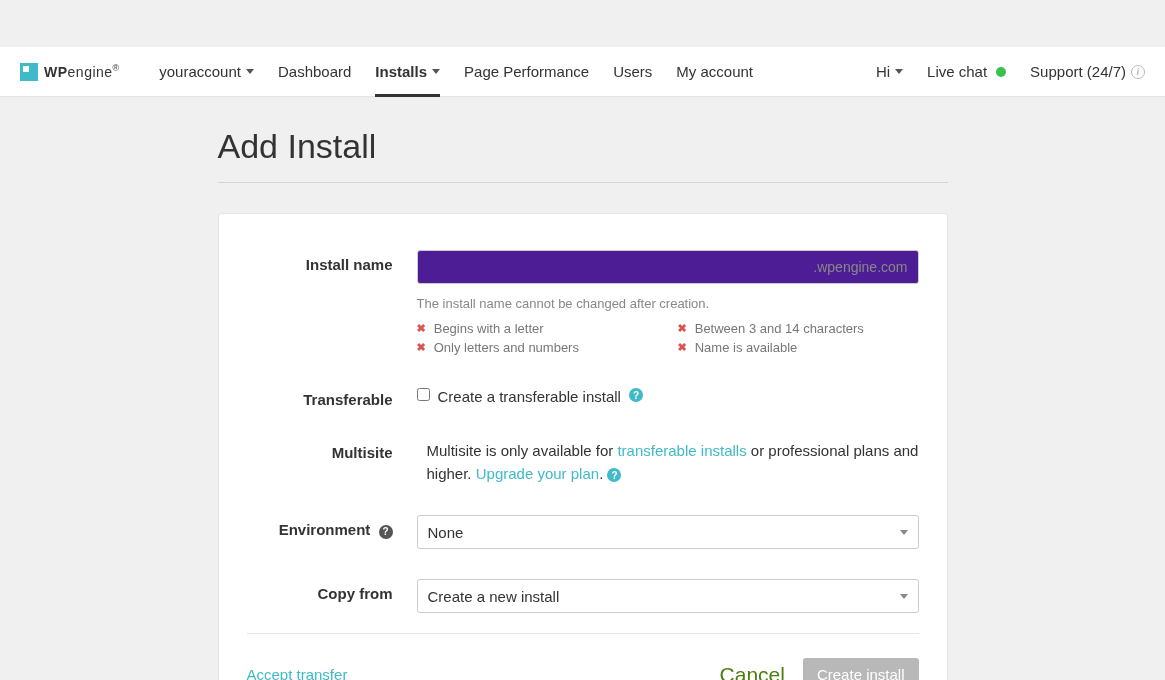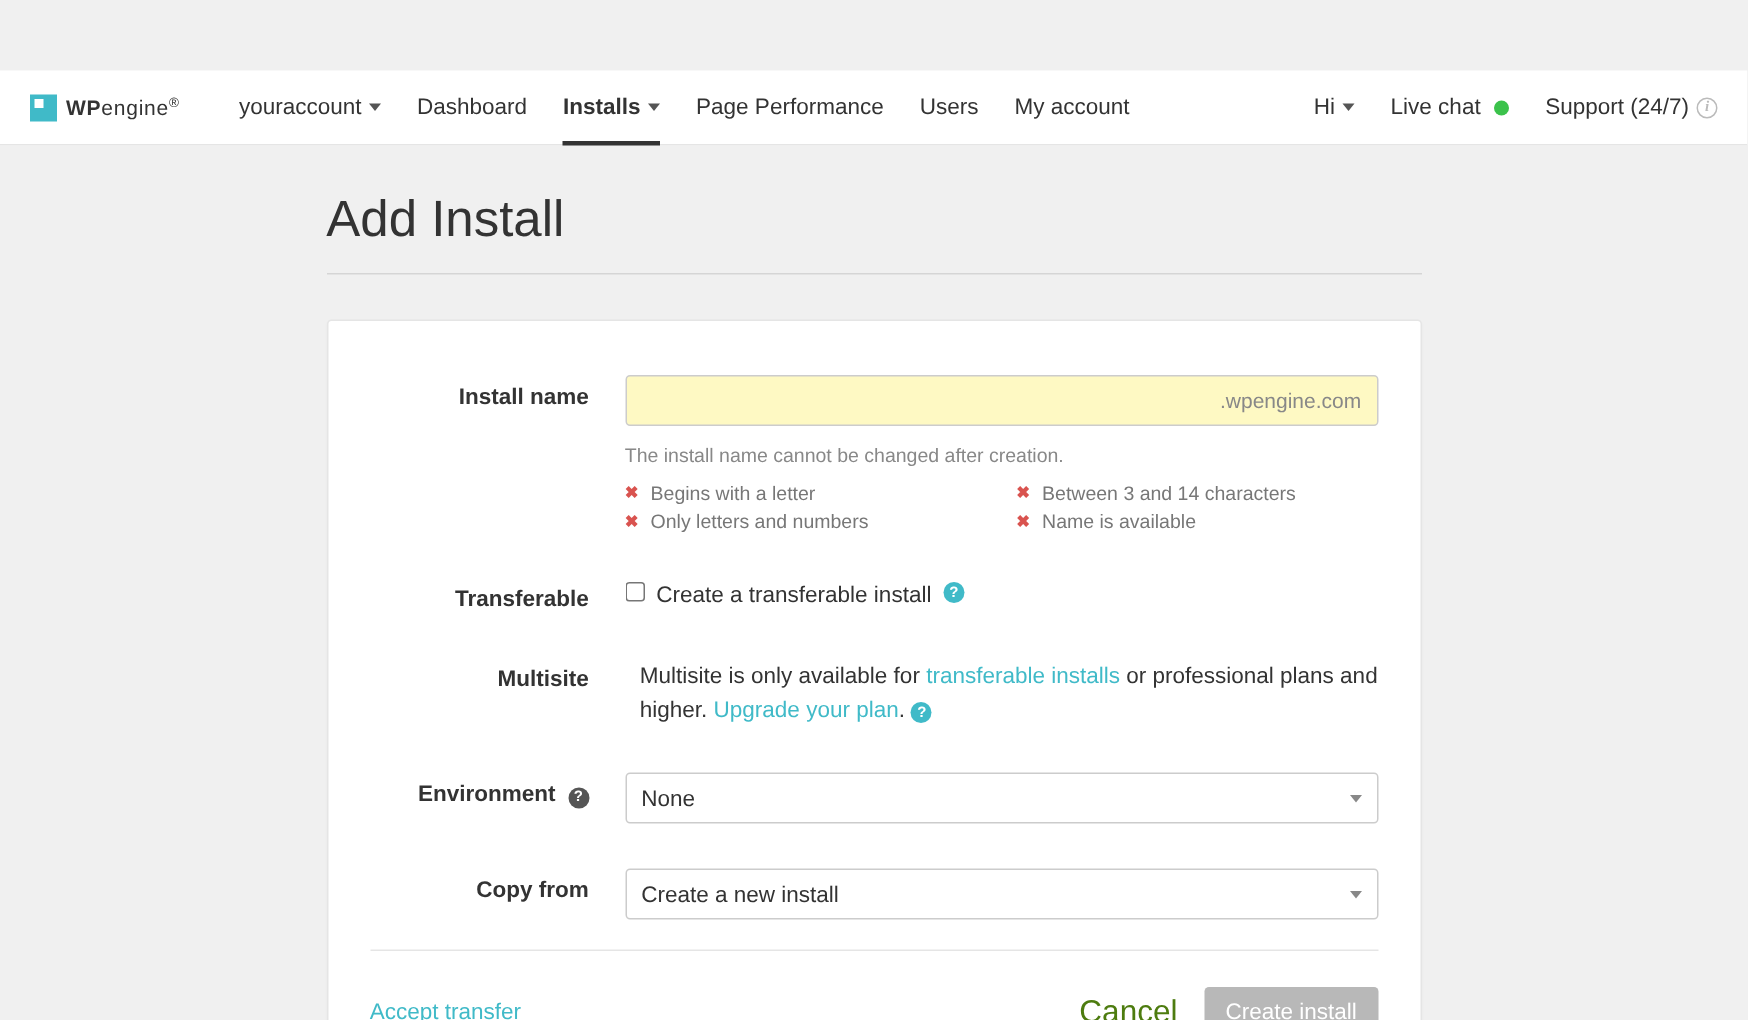--- a/index.html
+++ b/index.html
@@ -147,21 +147,21 @@
     flex: 1;
   }
 
   .input-wrap {
     display: flex;
     align-items: center;
     border: 1px solid #ccc;
     border-radius: 3px;
     height: 34px;
     padding: 0 10px;
-    background: #fef9c3;
+    background: #4c1d95;
   }
   .input-wrap input {
     flex: 1;
     border: none;
     outline: none;
     font-size: 14px;
     background: transparent;
   }
   .input-suffix {
     color: #888;

